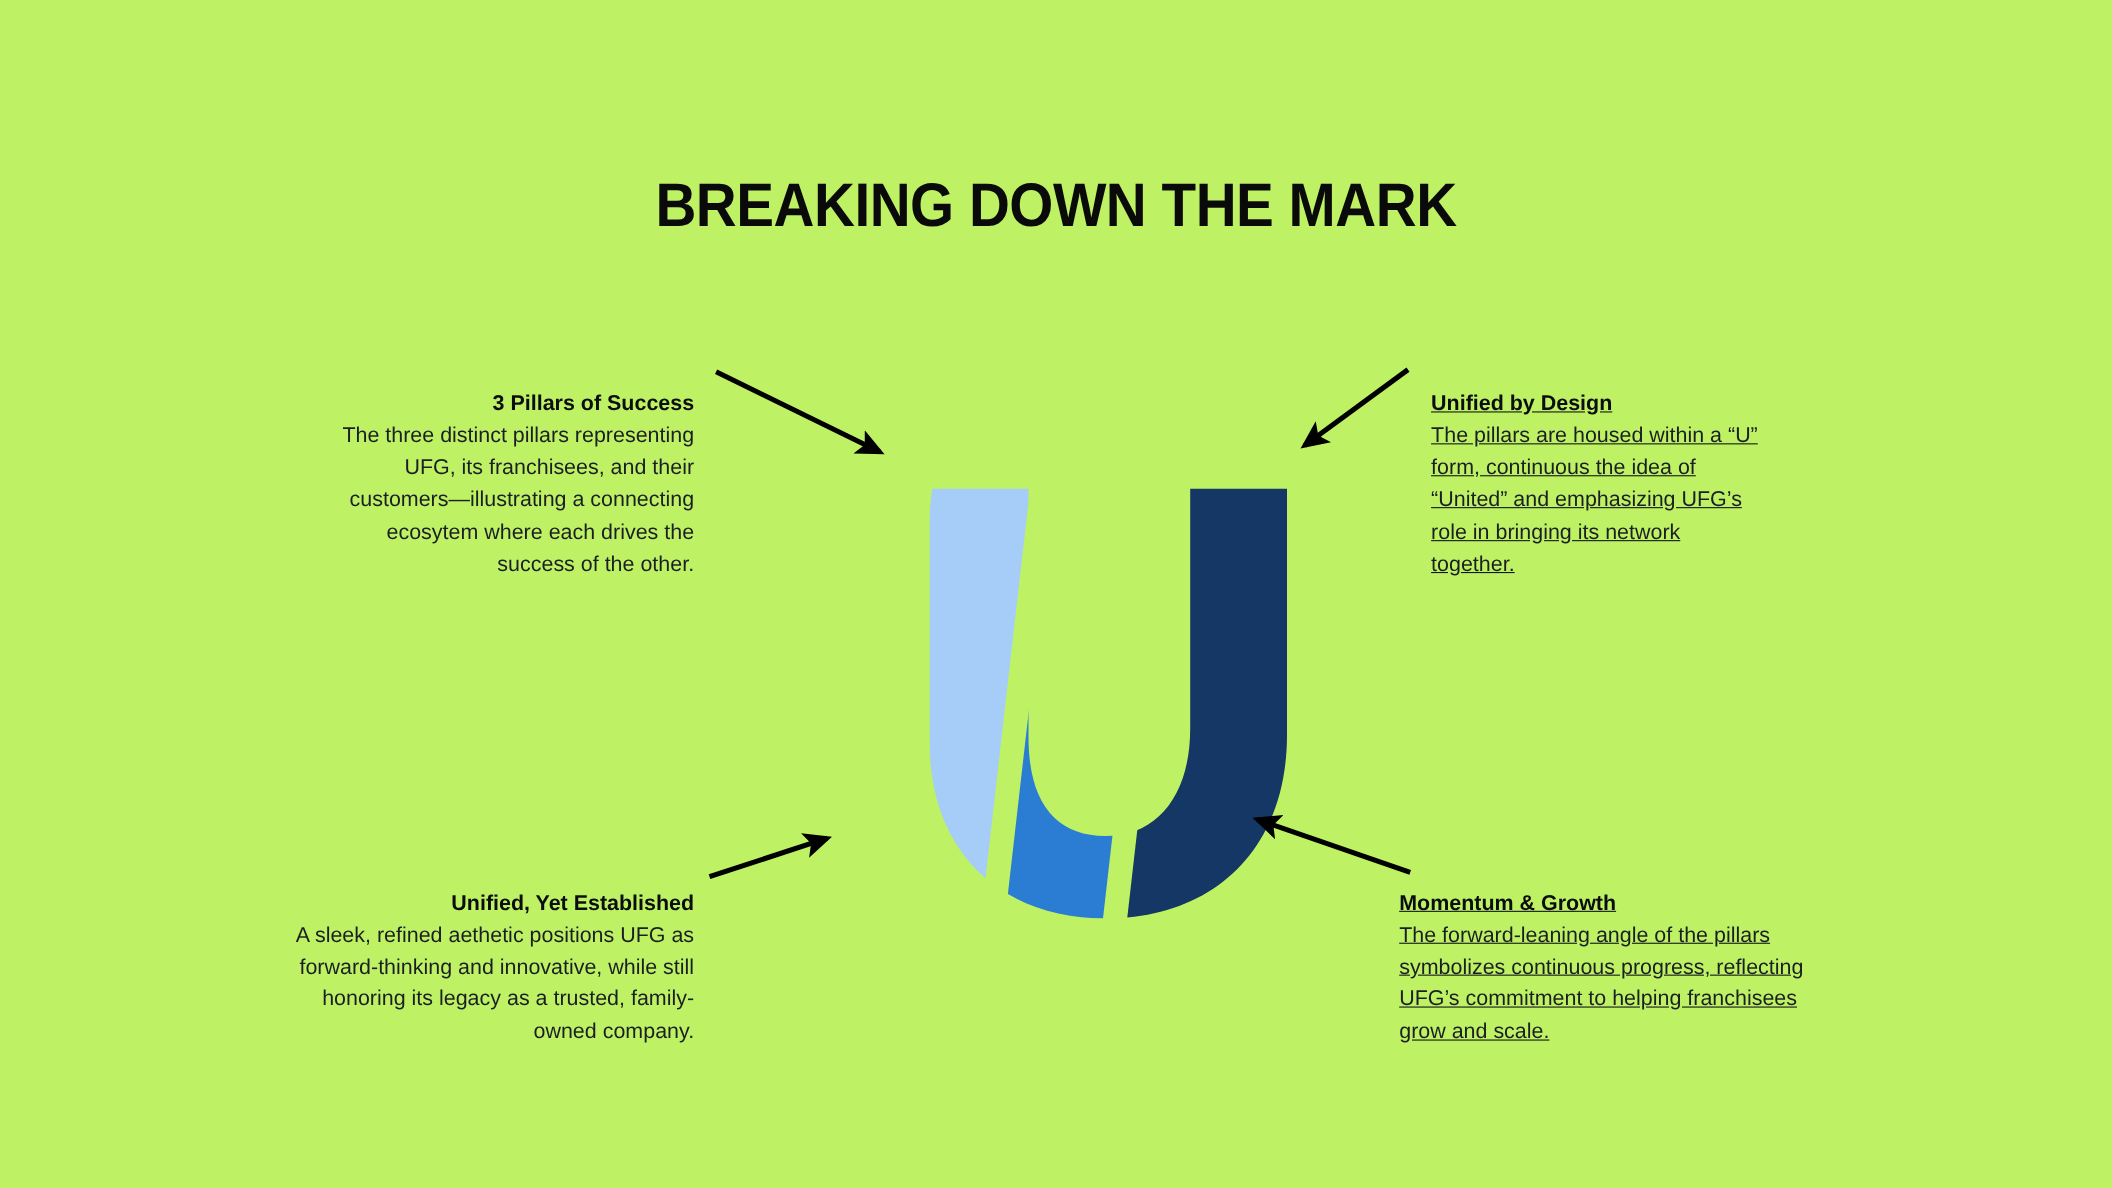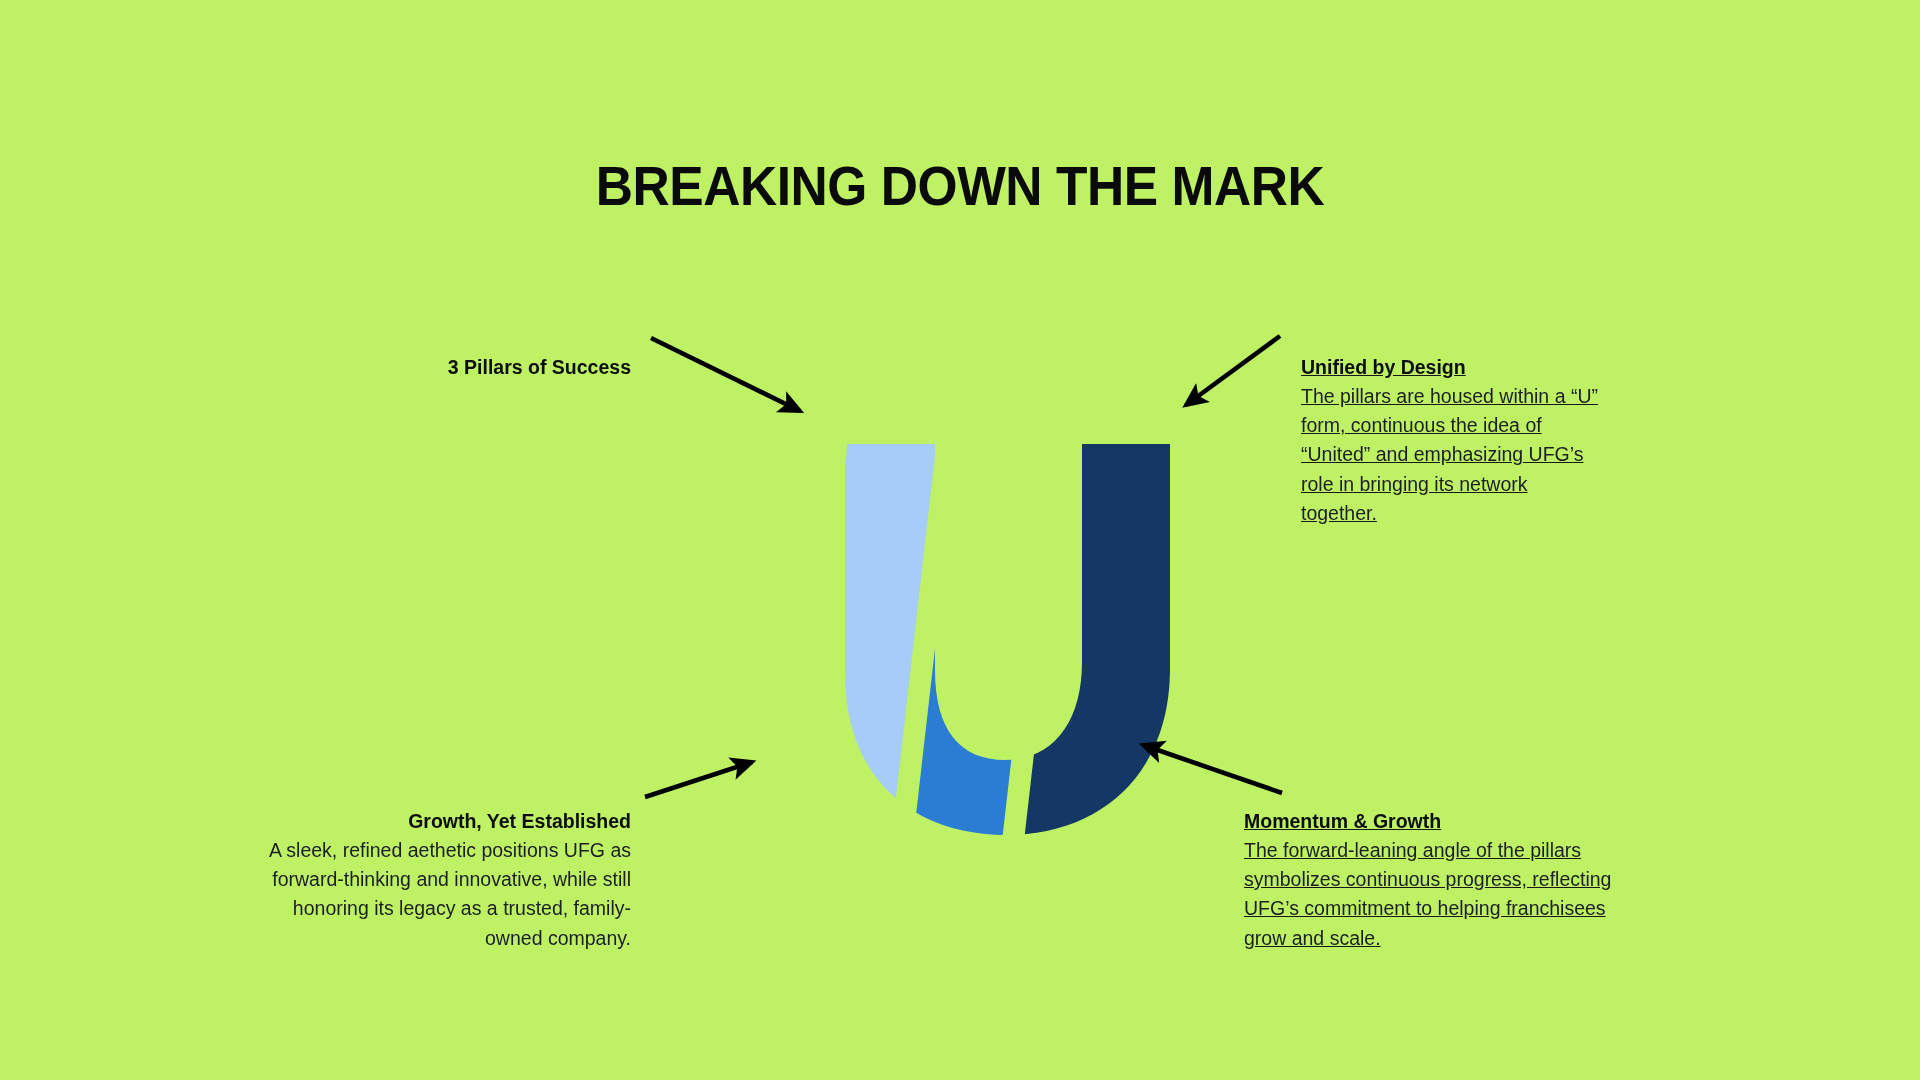--- a/index.html
+++ b/index.html
@@ -73,21 +73,21 @@
     left: 1301px;
     width: 300px;
   }
   #note-modern {
     top: 779px;
     left: 250px;
     width: 381px;
   }
   #note-momentum {
     top: 779px;
-    left: 1244px;
+    left: 1272px;
     width: 390px;
   }
 
   
   .arrows {
     position: absolute;
     inset: 0;
     width: 1920px;
     height: 1080px;
     pointer-events: none;
@@ -153,29 +153,30 @@
 
     <line x1="1280" y1="336" x2="1186" y2="405" stroke="#000000" stroke-width="4.6" marker-end="url(#ah)"></line>
 
     <line x1="645" y1="797" x2="752" y2="762" stroke="#000000" stroke-width="4.6" marker-end="url(#ah)"></line>
 
     <line x1="1282" y1="793" x2="1143" y2="745" stroke="#000000" stroke-width="4.6" marker-end="url(#ah)"></line>
   </svg>
 
   <div class="note note-left" id="note-pillars">
     <div class="note-title">3 Pillars of Success</div>
+    <div class="note-body">The three distinct pillars representing UFG, its franchisees, and their customers—illustrating a connecting ecosytem where each drives the success of the other.</div>
   </div>
 
   <div class="note note-right" id="note-unified">
     <div class="note-title">Unified by Design</div>
     <div class="note-body">The pillars are housed within a “U” form, continuous the idea of “United” and emphasizing UFG’s role in bringing its network together.</div>
   </div>
 
   <div class="note note-left" id="note-modern">
-    <div class="note-title">Growth, Yet Established</div>
+    <div class="note-title">Unified, Yet Established</div>
     <div class="note-body">A sleek, refined aethetic positions UFG as forward-thinking and innovative, while still honoring its legacy as a trusted, family-owned company.</div>
   </div>
 
   <div class="note note-right" id="note-momentum">
     <div class="note-title">Momentum &amp; Growth</div>
     <div class="note-body">The forward-leaning angle of the pillars symbolizes continuous progress, reflecting UFG’s commitment to helping franchisees grow and scale.</div>
   </div>
 
 </div>
 

